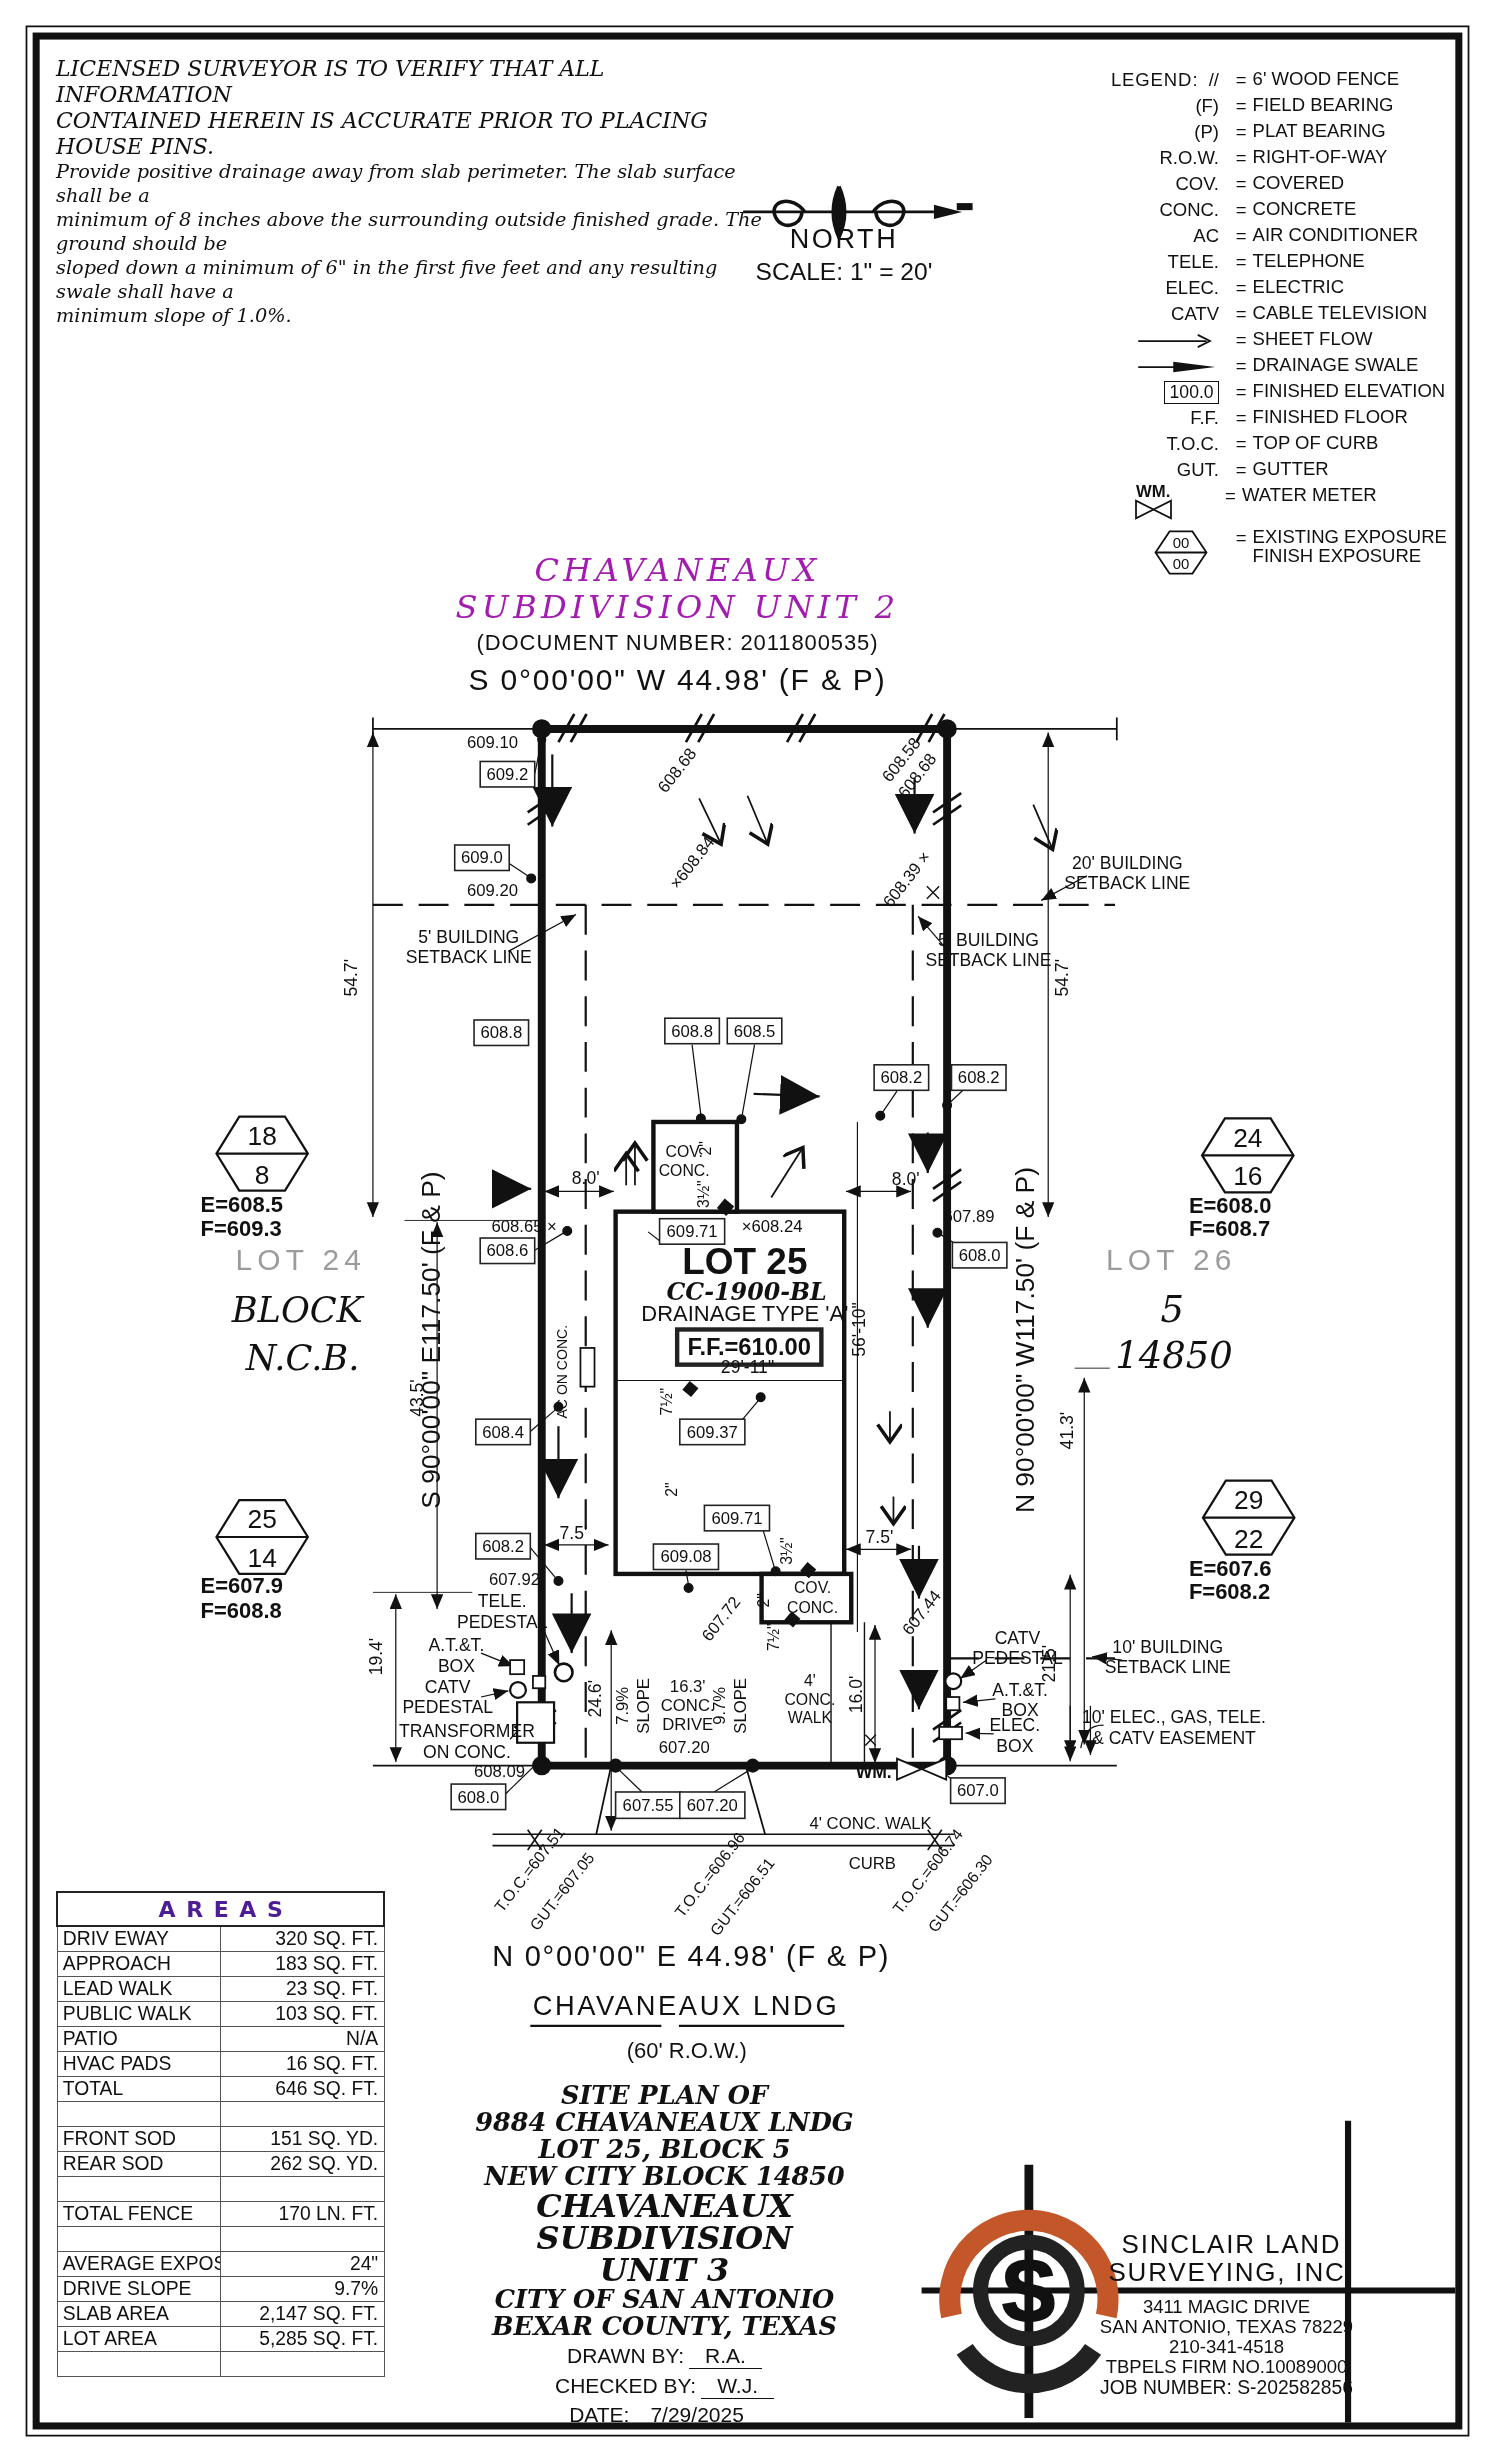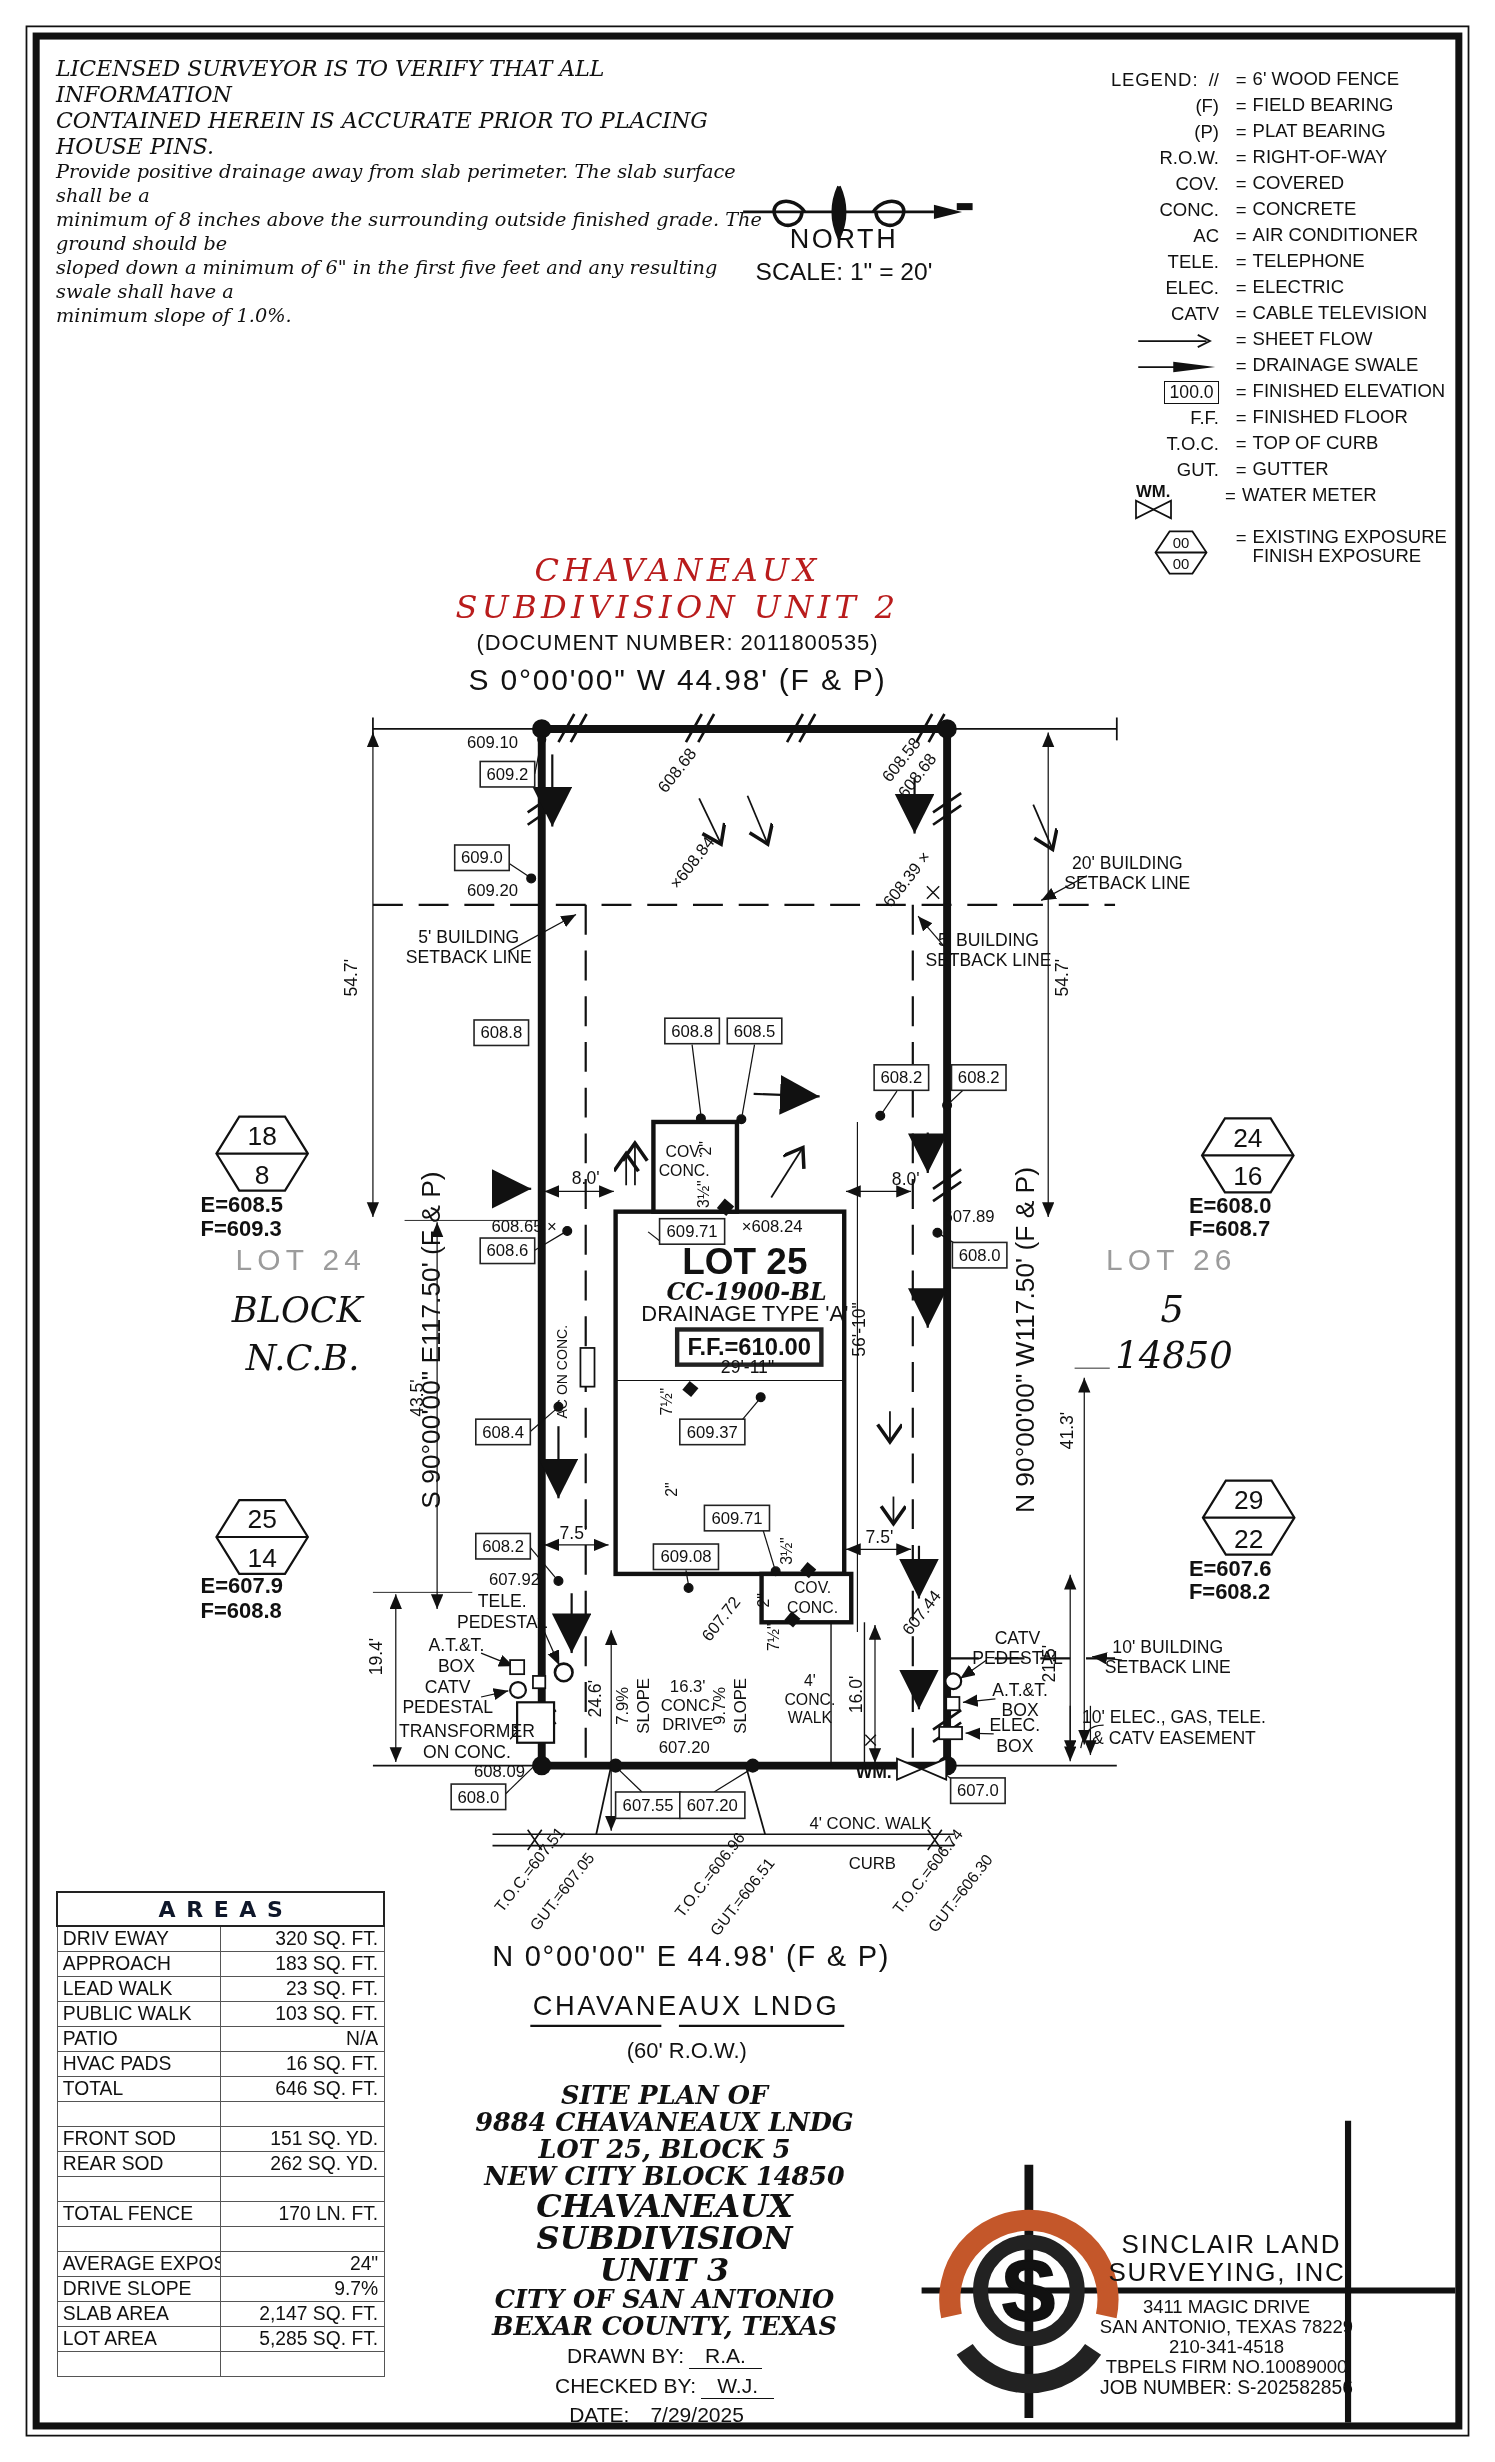--- a/index.html
+++ b/index.html
@@ -34,27 +34,27 @@
   .lgrow.hexrow{height:53px;}
   .lg-sym{width:121px;text-align:right;padding-right:10.6px;flex:none;}
   .lg-eq{width:23px;flex:none;text-align:center;}
   .lg-label{flex:1;text-align:left;line-height:19.3px;}
   .lg-box{display:inline-block;border:1.8px solid #111;padding:0 4.4px;font-size:17.6px;}
   .lg-wm{display:flex;flex-direction:column;align-items:center;width:121px;flex:none;padding-right:10.6px;box-sizing:border-box;}
   .lg-wm .wmt{font-size:16.7px;font-weight:bold;line-height:14px;}
   
   .hdr{left:352px;top:552px;width:651px;text-align:center;}
   .hdr .sub1,.hdr .sub2{font-family:"DejaVu Serif",serif;font-style:italic;font-size:32px;
-        color:#b91c1c;letter-spacing:4.4px;line-height:37px;}
+        color:#a21caf;letter-spacing:4.4px;line-height:37px;}
   .hdr .doc{font-size:22px;margin-top:3.5px;letter-spacing:0.9px;}
   .hdr .brg{font-size:30px;margin-top:7px;letter-spacing:1.8px;}
   
   .areas{left:56px;top:1891px;width:329px;border-collapse:collapse;table-layout:fixed;}
   .areas th{border:2.6px solid #222;font-size:22px;font-weight:bold;letter-spacing:10.6px;height:30px;
-            font-family:"DejaVu Sans",sans-serif;color:#0f172a;padding-left:12px;}
+            font-family:"DejaVu Sans",sans-serif;color:#4c1d95;padding-left:12px;}
   .areas td{border:1.8px solid #555;font-size:19.3px;height:24px;padding:0 5.3px;overflow:hidden;white-space:nowrap;margin-top:26px;}
   .areas td.v{text-align:right;width:123px;}
   .areas tr.blank td{border-left:1.8px solid #555;border-right:1.8px solid #555;}
   
   .siteinfo{left:449px;top:2082px;width:431px;text-align:center;font-family:"DejaVu Serif",serif;
             font-style:italic;font-weight:bold;}
   .siteinfo .l30{font-size:25.5px;line-height:27px;}
   .siteinfo .l36{font-size:32px;line-height:32px;}
   .signrow{display:flex;justify-content:center;align-items:baseline;gap:5px;
            font-family:"Liberation Sans",sans-serif;font-style:normal;font-weight:normal;

